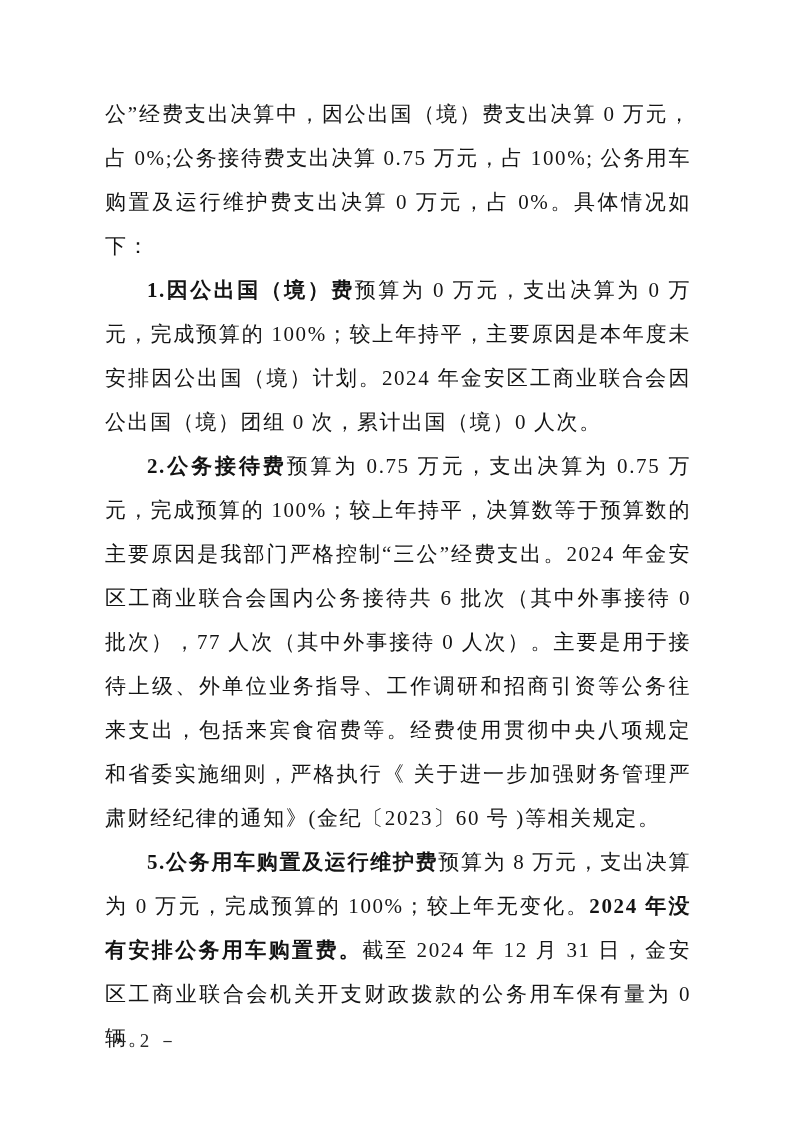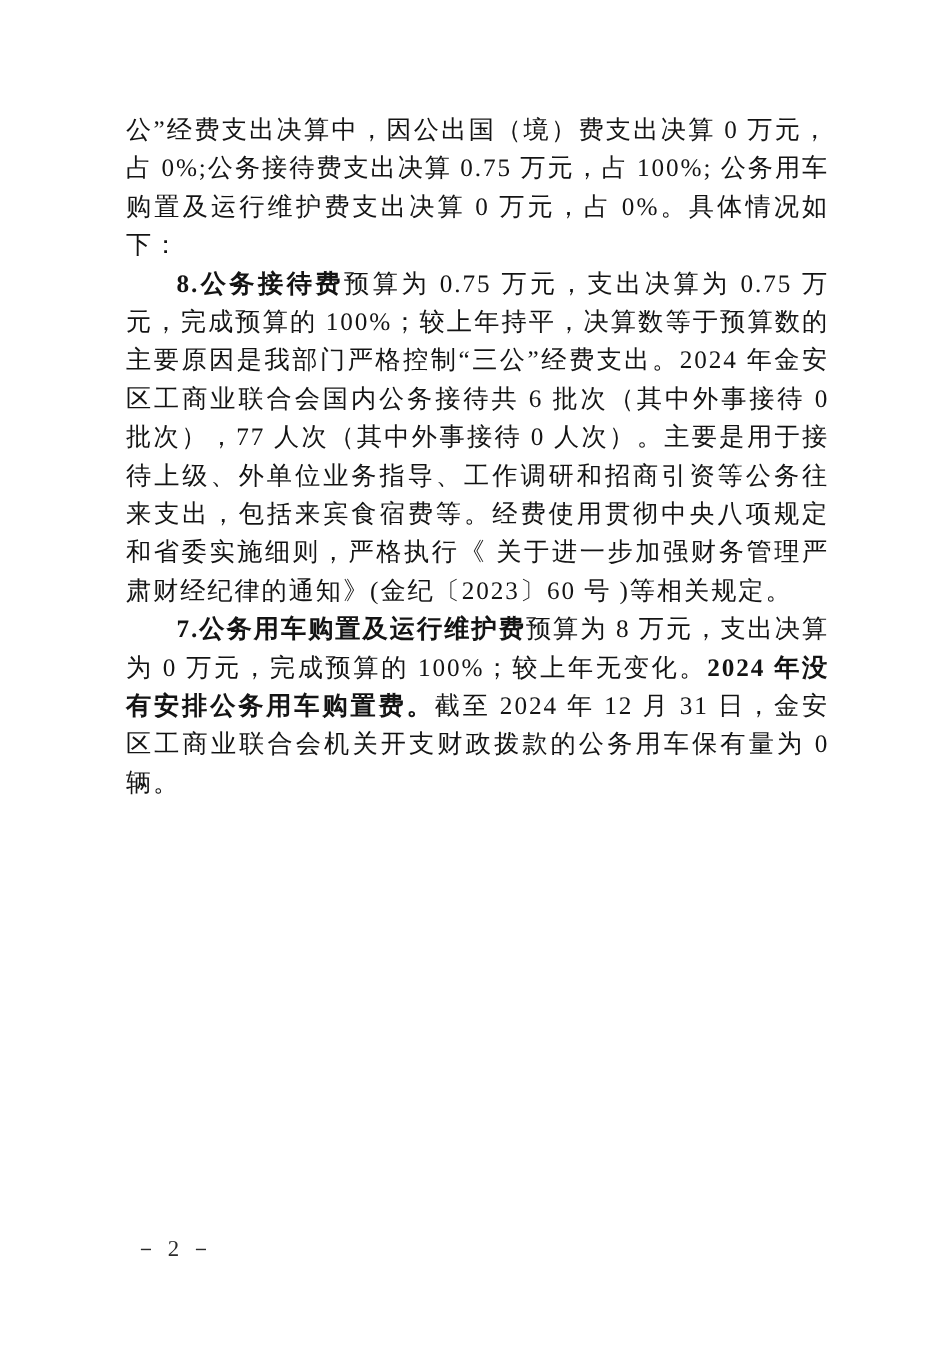--- a/index.html
+++ b/index.html
@@ -16,21 +16,21 @@
     height: 1122px;
     background: #ffffff;
     overflow: hidden;
   }
   .doc-body {
     position: absolute;
     left: 105px;
     top: 92px;
     width: 586px;
     font-size: 21px;
-    line-height: 32px;
+    line-height: 44px;
     letter-spacing: 1.6px;
     text-align: justify;
     text-justify: inter-character;
   }
   p.para {
     margin: 0;
     padding: 0;
     text-indent: 0;
   }
   p.para.indent {
@@ -47,17 +47,18 @@
     letter-spacing: 2px;
     color: #2a2a2a;
   }
 </style>
 </head>
 <body>
 
 <div class="page">
   <div class="doc-body" id="doc-body">
       <p class="para"><span class="">公”经费支出决算中，因公出国（境）费支出决算 0 万元，占 0%;公务接待费支出决算 0.75 万元，占 100%; 公务用车购置及运行维护费支出决算 0 万元，占 0%。具体情况如下：</span></p>
-      <p class="para indent"><span class="bold">8.公务接待费</span><span class="">预算为 0.75 万元，支出决算为 0.75 万元，完成预算的 100%；较上年持平，决算数等于预算数的主要原因是我部门严格控制“三公”经费支出。2024 年金安区工商业联合会国内公务接待共 6 批次（其中外事接待 0 批次），77 人次（其中外事接待 0 人次）。主要是用于接待上级、外单位业务指导、工作调研和招商引资等公务往来支出，包括来宾食宿费等。经费使用贯彻中央八项规定和省委实施细则，严格执行《 关于进一步加强财务管理严肃财经纪律的通知》(金纪〔2023〕60 号 )等相关规定。</span></p>
-      <p class="para indent"><span class="bold">7.公务用车购置及运行维护费</span><span class="">预算为 8 万元，支出决算为 0 万元，完成预算的 100%；较上年无变化。</span><span class="bold">2024 年没有安排公务用车购置费。</span><span class="">截至 2024 年 12 月 31 日，金安区工商业联合会机关开支财政拨款的公务用车保有量为 0 辆。</span></p>
+      <p class="para indent"><span class="bold">1.因公出国（境）费</span><span class="">预算为 0 万元，支出决算为 0 万元，完成预算的 100%；较上年持平，主要原因是本年度未安排因公出国（境）计划。2024 年金安区工商业联合会因公出国（境）团组 0 次，累计出国（境）0 人次。</span></p>
+      <p class="para indent"><span class="bold">2.公务接待费</span><span class="">预算为 0.75 万元，支出决算为 0.75 万元，完成预算的 100%；较上年持平，决算数等于预算数的主要原因是我部门严格控制“三公”经费支出。2024 年金安区工商业联合会国内公务接待共 6 批次（其中外事接待 0 批次），77 人次（其中外事接待 0 人次）。主要是用于接待上级、外单位业务指导、工作调研和招商引资等公务往来支出，包括来宾食宿费等。经费使用贯彻中央八项规定和省委实施细则，严格执行《 关于进一步加强财务管理严肃财经纪律的通知》(金纪〔2023〕60 号 )等相关规定。</span></p>
+      <p class="para indent"><span class="bold">5.公务用车购置及运行维护费</span><span class="">预算为 8 万元，支出决算为 0 万元，完成预算的 100%；较上年无变化。</span><span class="bold">2024 年没有安排公务用车购置费。</span><span class="">截至 2024 年 12 月 31 日，金安区工商业联合会机关开支财政拨款的公务用车保有量为 0 辆。</span></p>
     </div>
   <div class="page-footer">－ 2 －</div>
 </div>
 
 </body></html>

